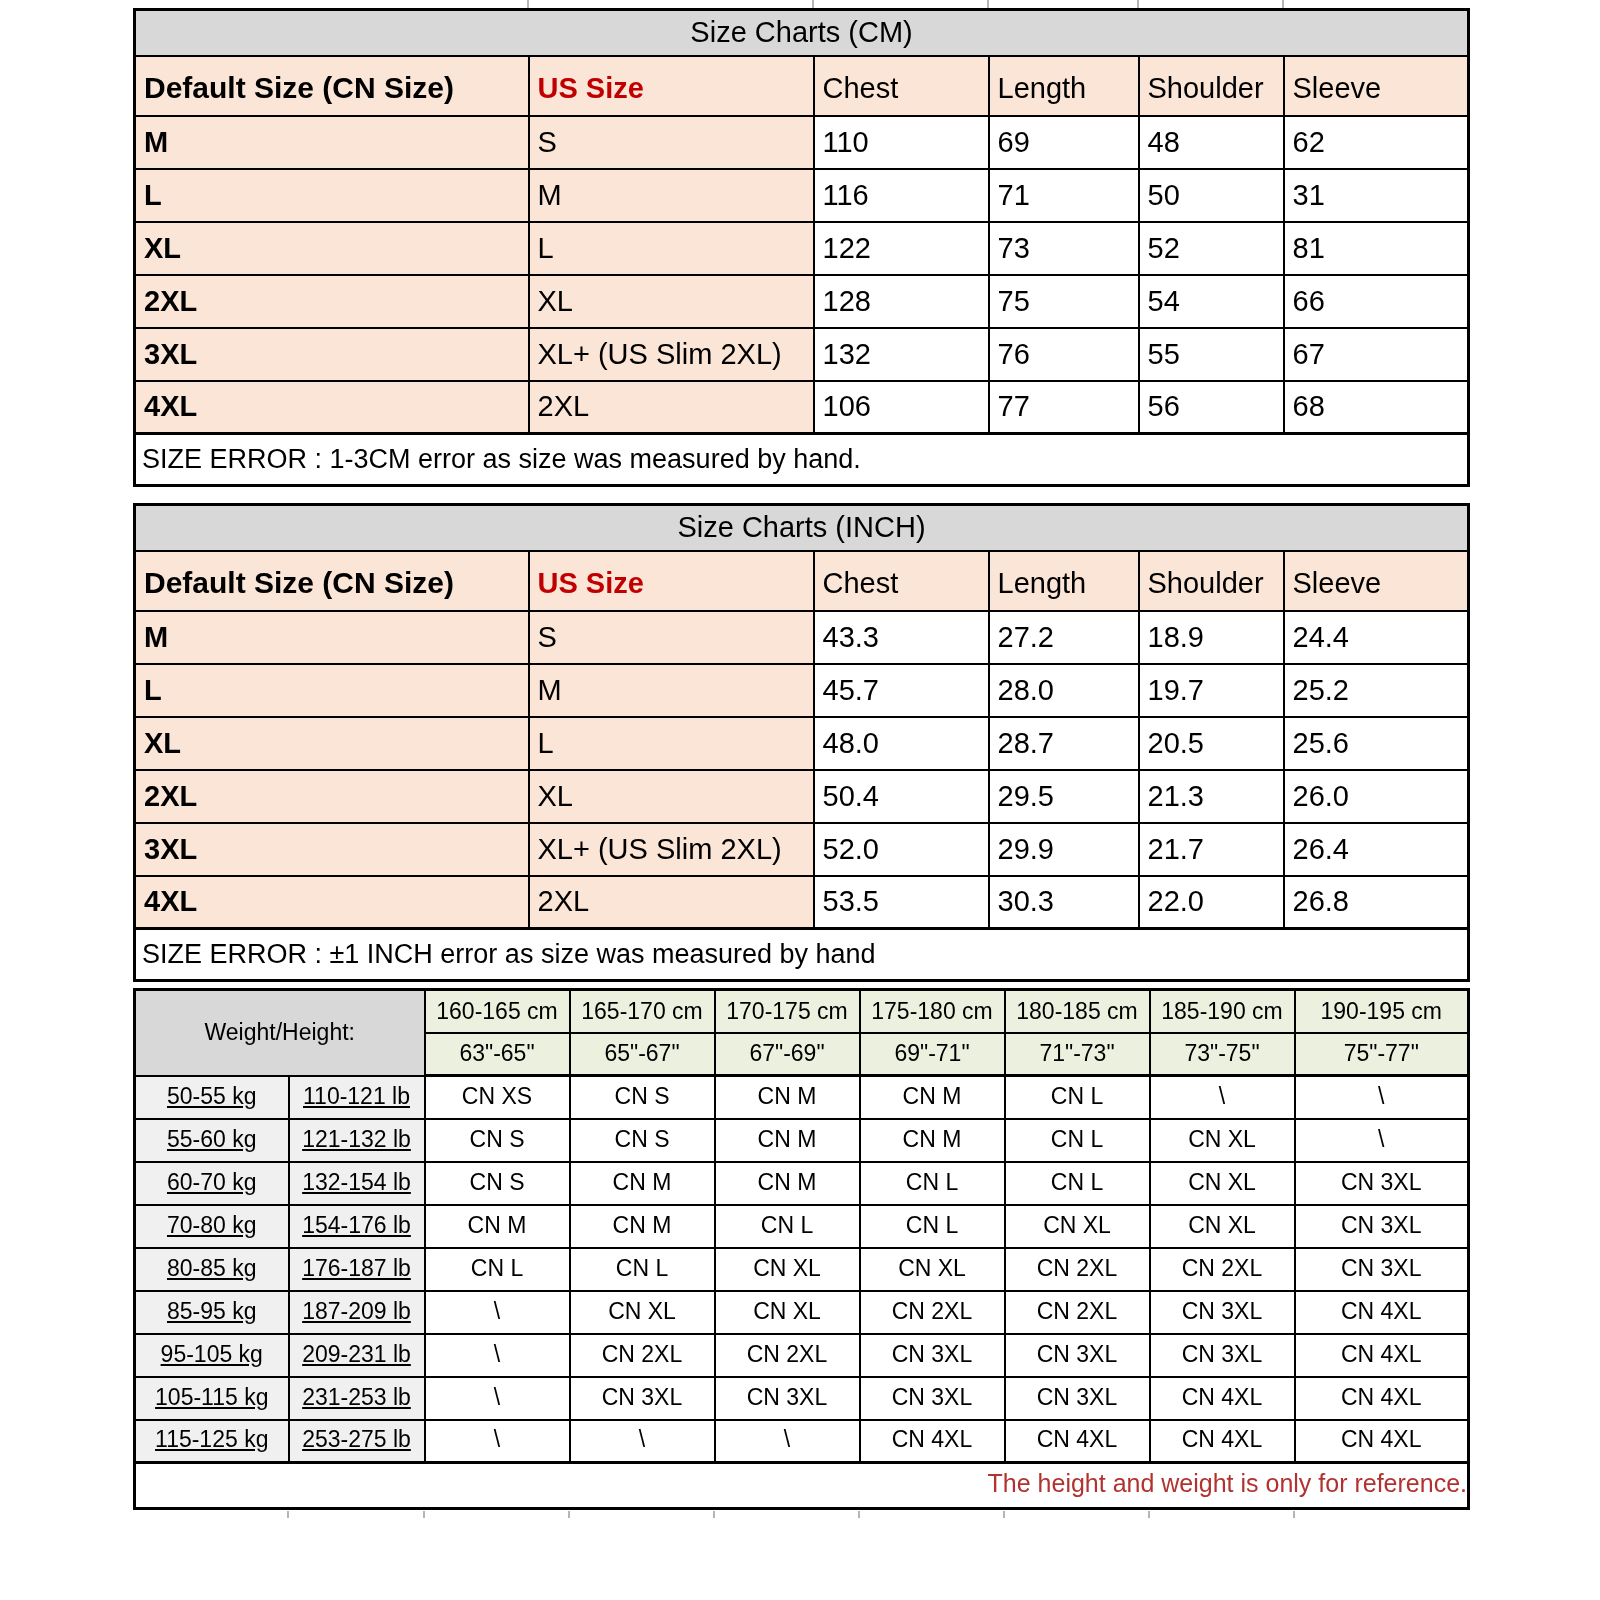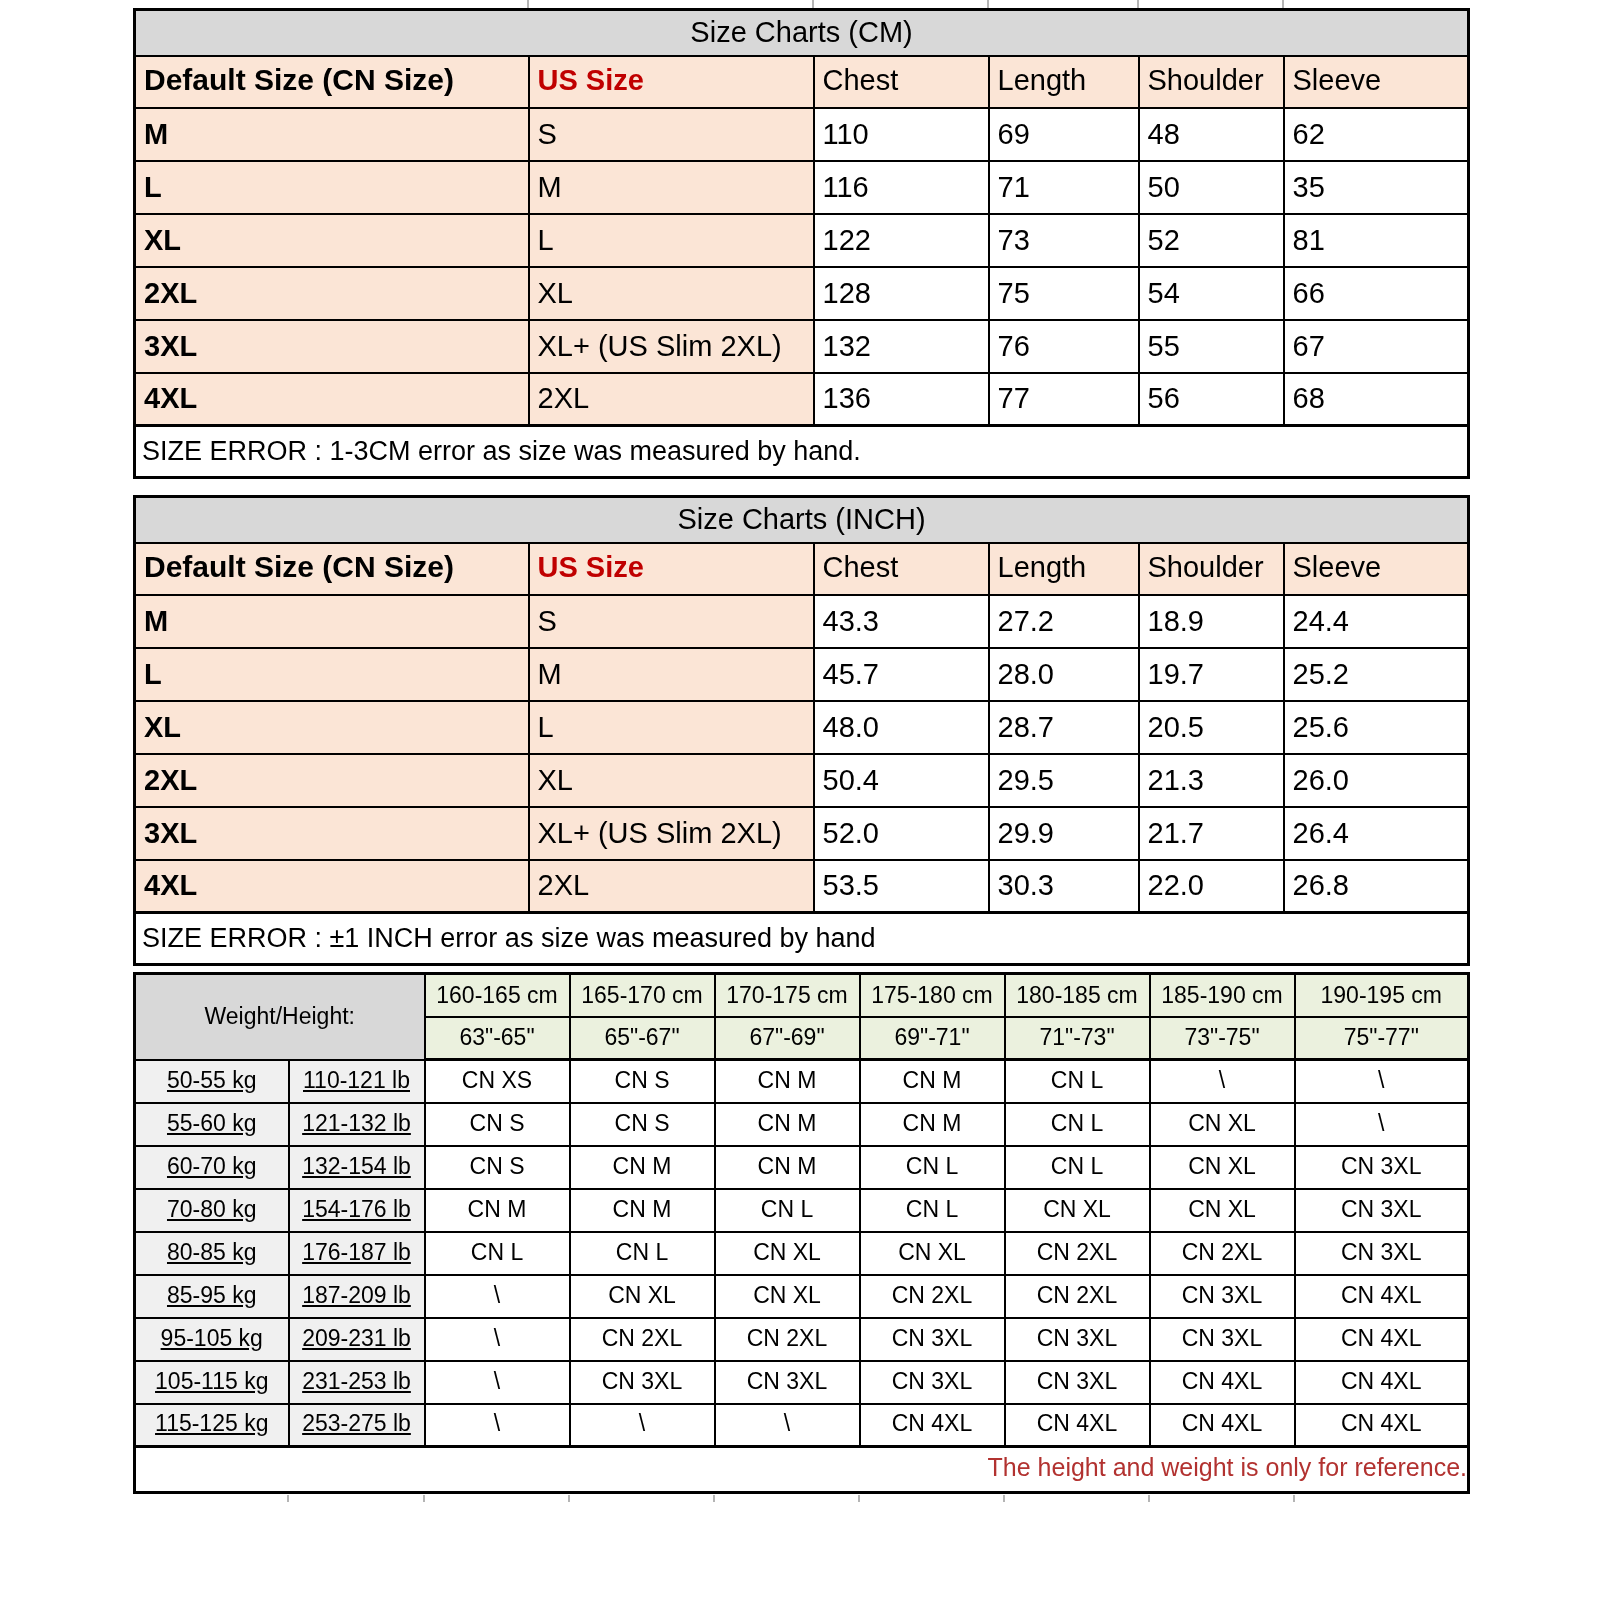--- a/index.html
+++ b/index.html
@@ -16,21 +16,21 @@
   html,body{width:1600px;height:1600px;background:#ffffff;overflow:hidden;}
   body{font-family:"Liberation Sans","DejaVu Sans",sans-serif;color:#000;position:relative;}
   .page{position:absolute;left:133px;top:8px;width:1334px;}
 
   table{border-collapse:collapse;width:1334px;table-layout:fixed;}
   .size-table{border:3px solid var(--border);}
   .size-table th,.size-table td{border:2px solid var(--border);overflow:hidden;white-space:nowrap;}
   .size-title{height:46px;background:var(--title-bg);text-align:center;vertical-align:middle;
     font-size:29px;font-weight:normal;border-bottom:4px solid var(--border);}
   .size-head th{background:var(--header-bg);text-align:left;vertical-align:bottom;
-    font-size:29px;font-weight:normal;height:52px;padding:0 0 10px 8px;}
+    font-size:29px;font-weight:normal;height:60px;padding:0 0 10px 8px;}
   .size-head th.cn{font-weight:bold;font-size:30px;}
   .size-head th.us{font-weight:bold;color:var(--us-size-red);}
   .size-table td{font-size:29px;vertical-align:bottom;height:53px;padding:0 0 9px 8px;background:#fff;}
   .size-table td.c0{background:var(--header-bg);font-weight:bold;}
   .size-table td.c1{background:var(--header-bg);}
   .size-table .note-cell{font-size:27px;height:52px;padding:0 0 9px 6px;vertical-align:bottom;
     background:#fff;border-top:3px solid var(--border);}
 
   .gap1{height:16px;}
   .gap2{height:6px;}
@@ -95,21 +95,21 @@
           <td>69</td>
           <td>48</td>
           <td>62</td>
         </tr>
         <tr>
           <td class="c0">L</td>
           <td class="c1">M</td>
           <td>116</td>
           <td>71</td>
           <td>50</td>
-          <td>35</td>
+          <td>31</td>
         </tr>
         <tr>
           <td class="c0">XL</td>
           <td class="c1">L</td>
           <td>122</td>
           <td>73</td>
           <td>52</td>
           <td>81</td>
         </tr>
         <tr>
@@ -124,21 +124,21 @@
           <td class="c0">3XL</td>
           <td class="c1">XL+ (US Slim 2XL)</td>
           <td>132</td>
           <td>76</td>
           <td>55</td>
           <td>67</td>
         </tr>
         <tr>
           <td class="c0">4XL</td>
           <td class="c1">2XL</td>
-          <td>136</td>
+          <td>106</td>
           <td>77</td>
           <td>56</td>
           <td>68</td>
         </tr>
       </tbody>
     <tfoot>
       <tr>
         <td colspan="6" class="note-cell">SIZE ERROR : 1-3CM error as size was measured by hand.</td>
       </tr>
     </tfoot>

